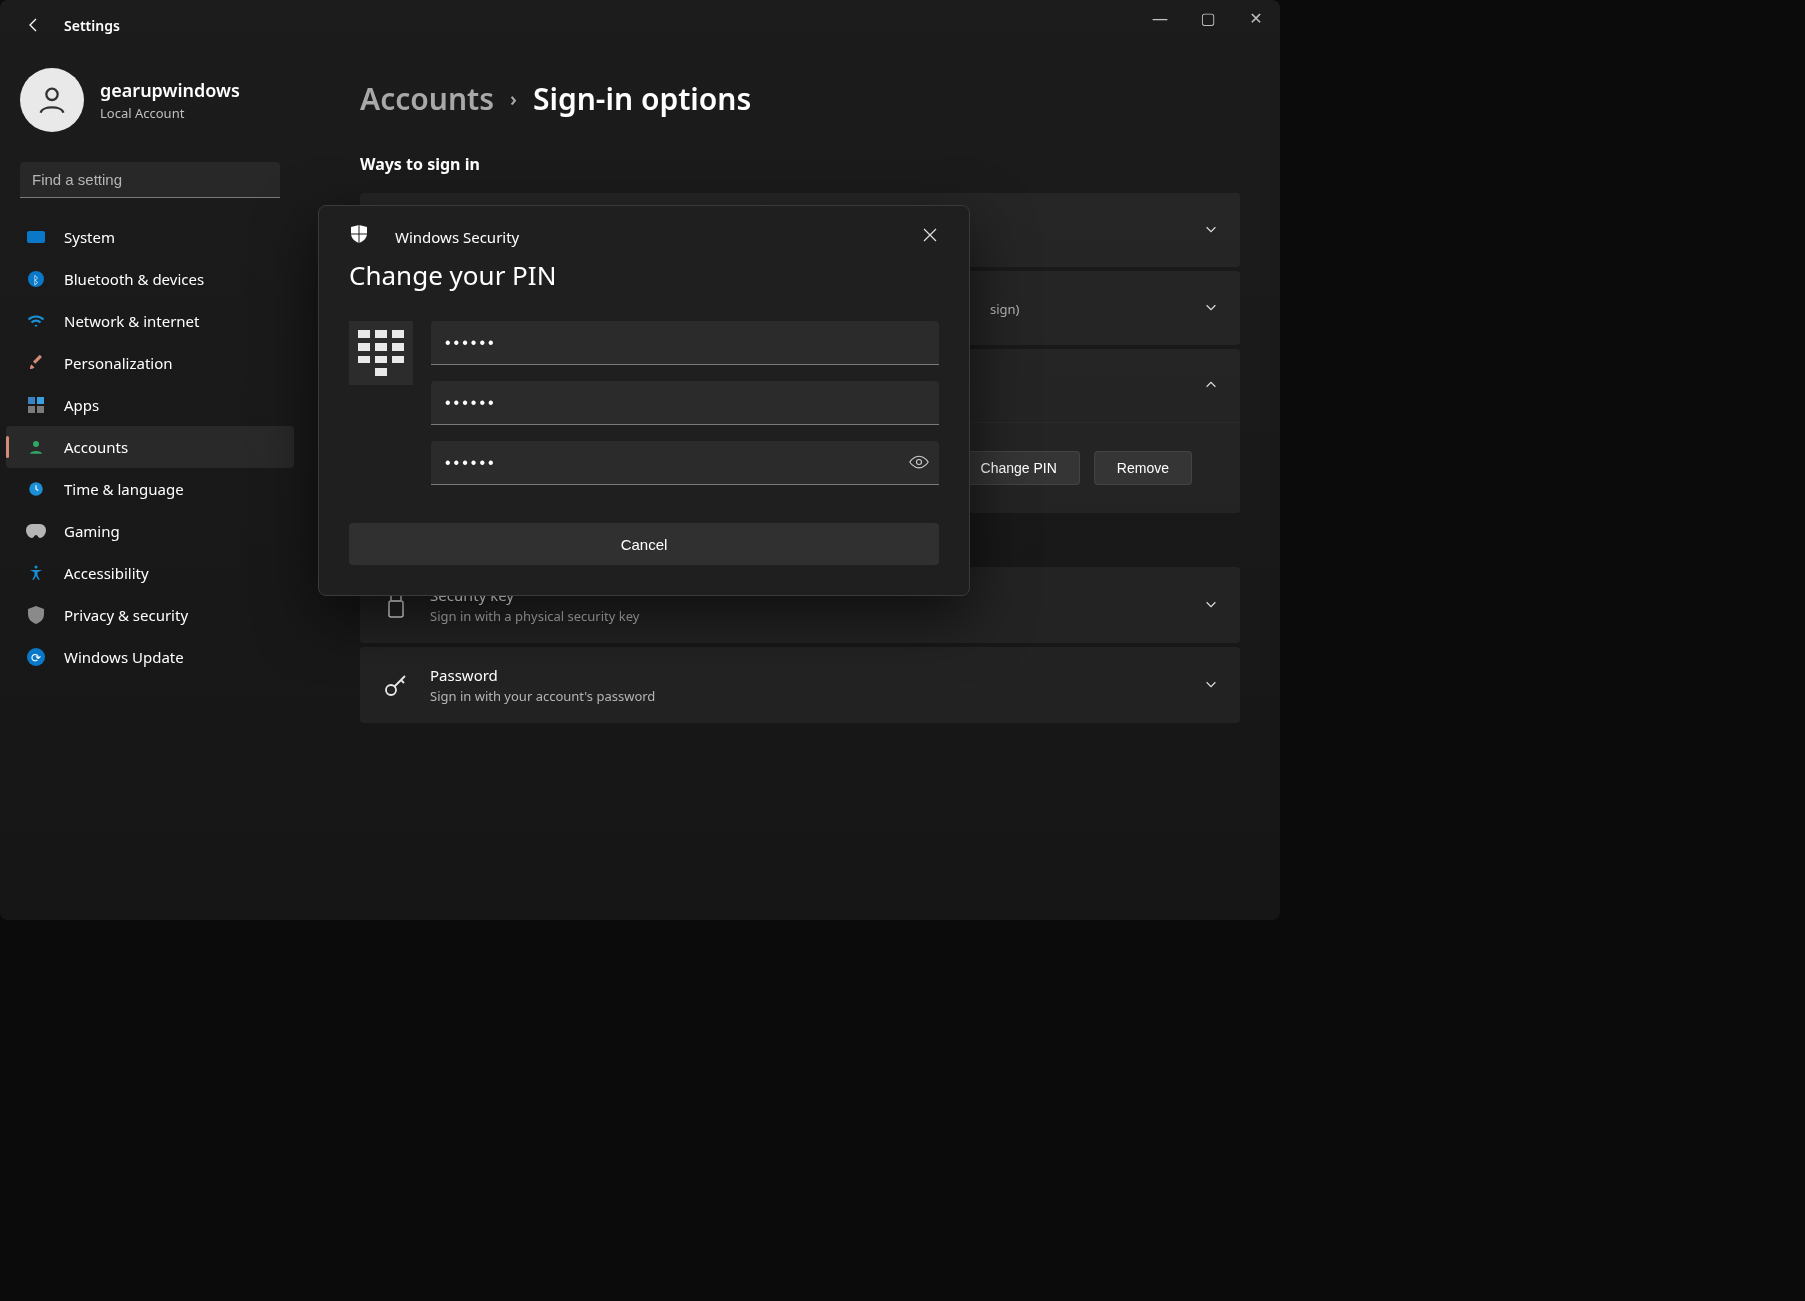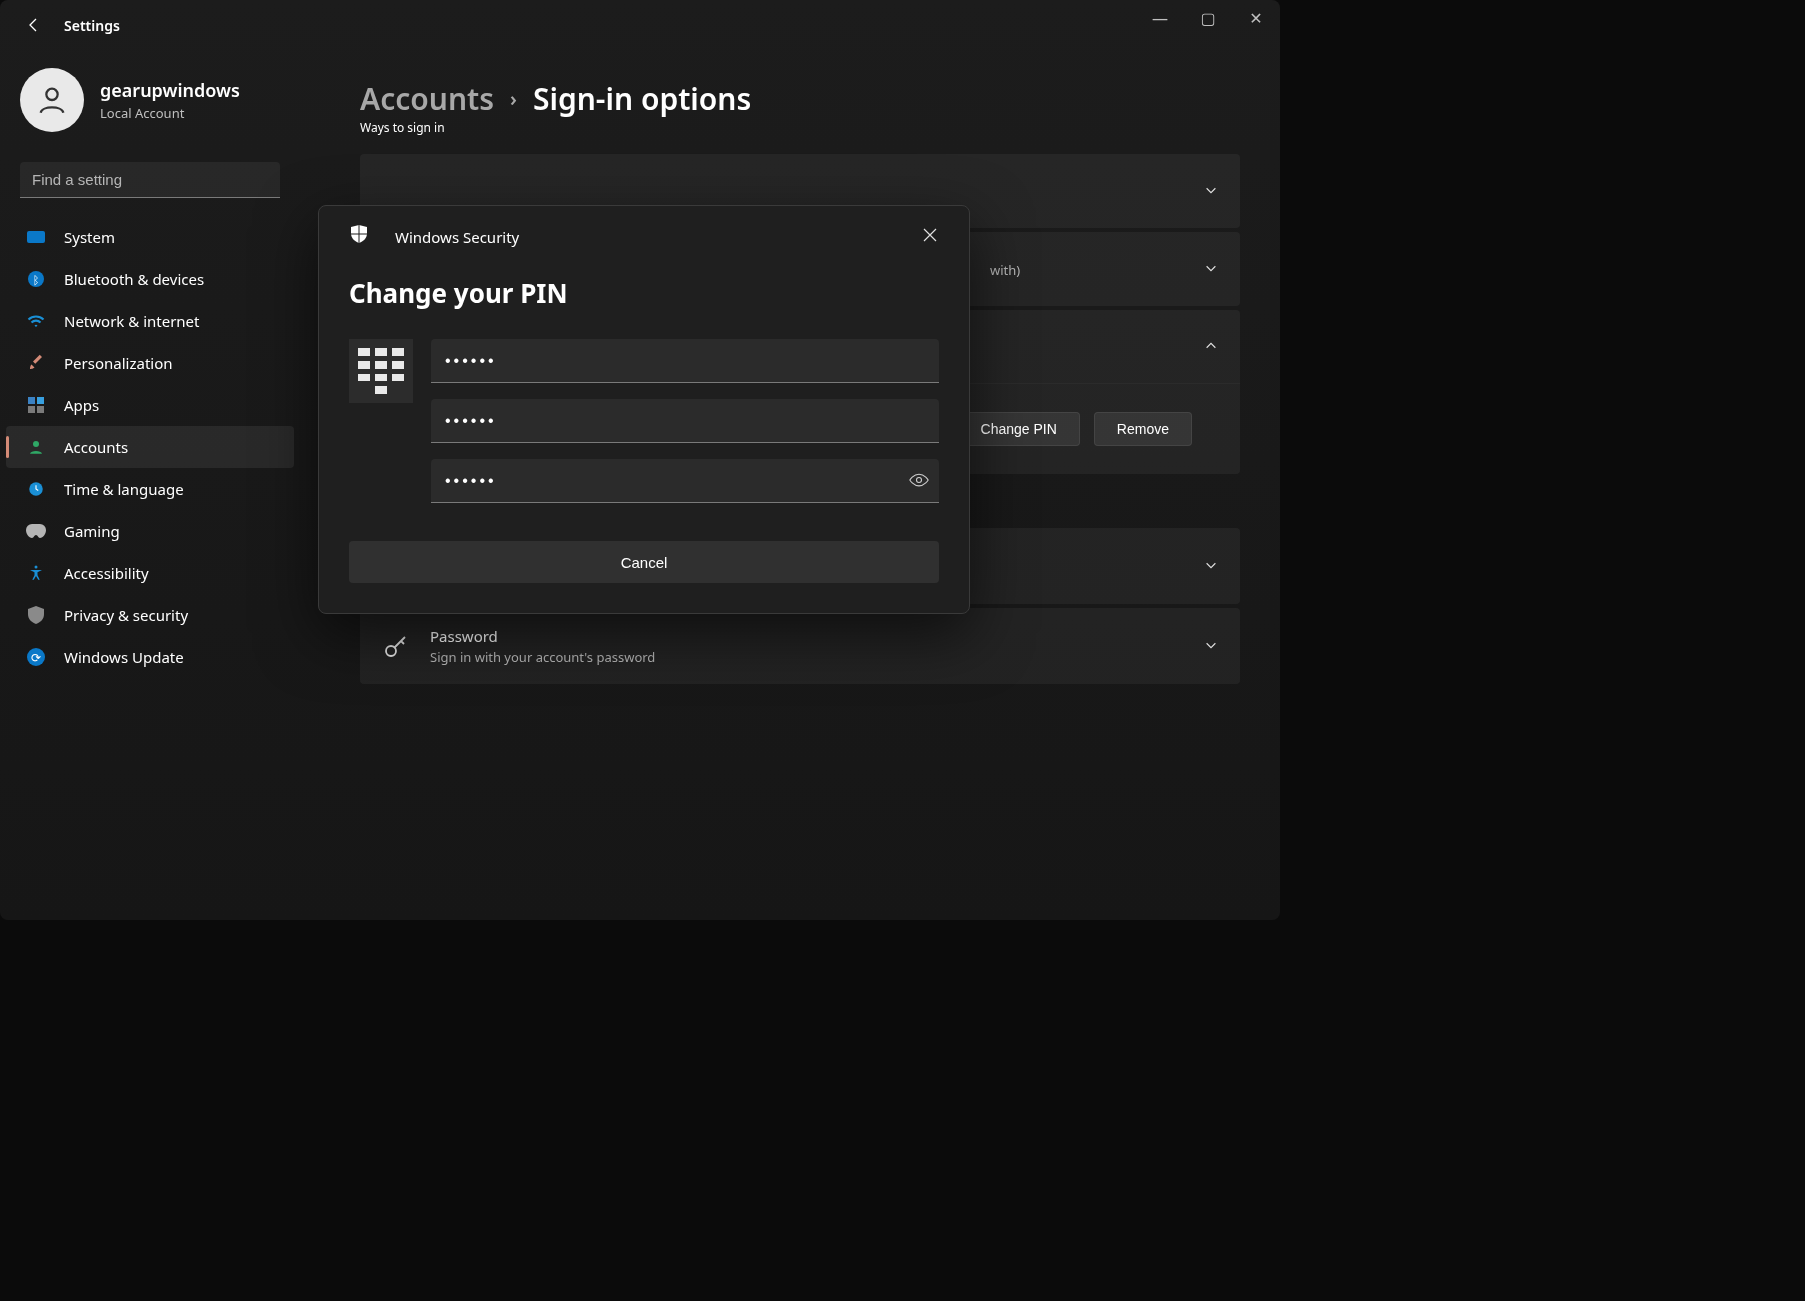--- a/index.html
+++ b/index.html
@@ -112,21 +112,22 @@
   }
   .crumbs {
     display:flex; align-items:center; gap:16px;
     font-size: 30px; font-weight:600;
     padding-top: 8px;
   }
   .crumbs .crumb-link { color:#a8a8a8; }
   .crumbs .chev { color:#a8a8a8; font-size:20px; }
 
   .section-title {
-    font-size: 12px; font-weight:400;
+    margin-top: 34px;
+    font-size: 16px; font-weight:700;
   }
 
   .cards { margin-top: 18px; }
   .card {
     background: rgba(255,255,255,0.05);
     border-radius:4px;
     margin-bottom: 4px;
     padding: 18px 22px;
     display:flex; align-items:center;
     gap: 20px;
@@ -181,21 +182,21 @@
   .dlg-head {
     display:flex; align-items:center; gap:22px;
     position:relative;
   }
   .dlg-head .title { font-size:15px; margin-left:4px; }
   .dlg-close {
     position:absolute; right:-6px; top:-4px;
     width:30px; height:30px; display:flex; align-items:center; justify-content:center;
     color:#e0e0e0; cursor:pointer;
   }
-  .dlg-h1 { font-size:26px; font-weight:700; margin-top:26px; }
+  .dlg-h1 { font-size:26px; font-weight:400; margin-top:8px; }
 
   .dlg-body {
     display:flex; gap:18px; margin-top:28px;
   }
   .keypad {
     width:64px; height:64px; background:#2c2c2c;
     display:grid; grid-template-columns:repeat(3,1fr); grid-template-rows:repeat(4,1fr);
     gap:5px; padding:9px;
     flex-shrink:0;
   }
@@ -398,21 +399,21 @@
         <div class="right">
           <svg width="14" height="14" viewBox="0 0 16 16" fill="none" stroke="currentColor" stroke-width="1.3">
                 <path d="M3 6l5 5 5-5"></path>
               </svg>
         </div>
       </div>
 
       <div class="card">
         <div class="ico"></div>
         <div class="txt">
-              <div class="t2" style="text-align:right;margin-left:560px;">with)</div>
+              <div class="t2" style="text-align:right;margin-left:560px;">sign)</div>
             </div>
         <div class="right">
           <svg width="14" height="14" viewBox="0 0 16 16" fill="none" stroke="currentColor" stroke-width="1.3">
                 <path d="M3 6l5 5 5-5"></path>
               </svg>
         </div>
       </div>
 
       <div class="card expanded-head">
         <div class="ico"></div>

